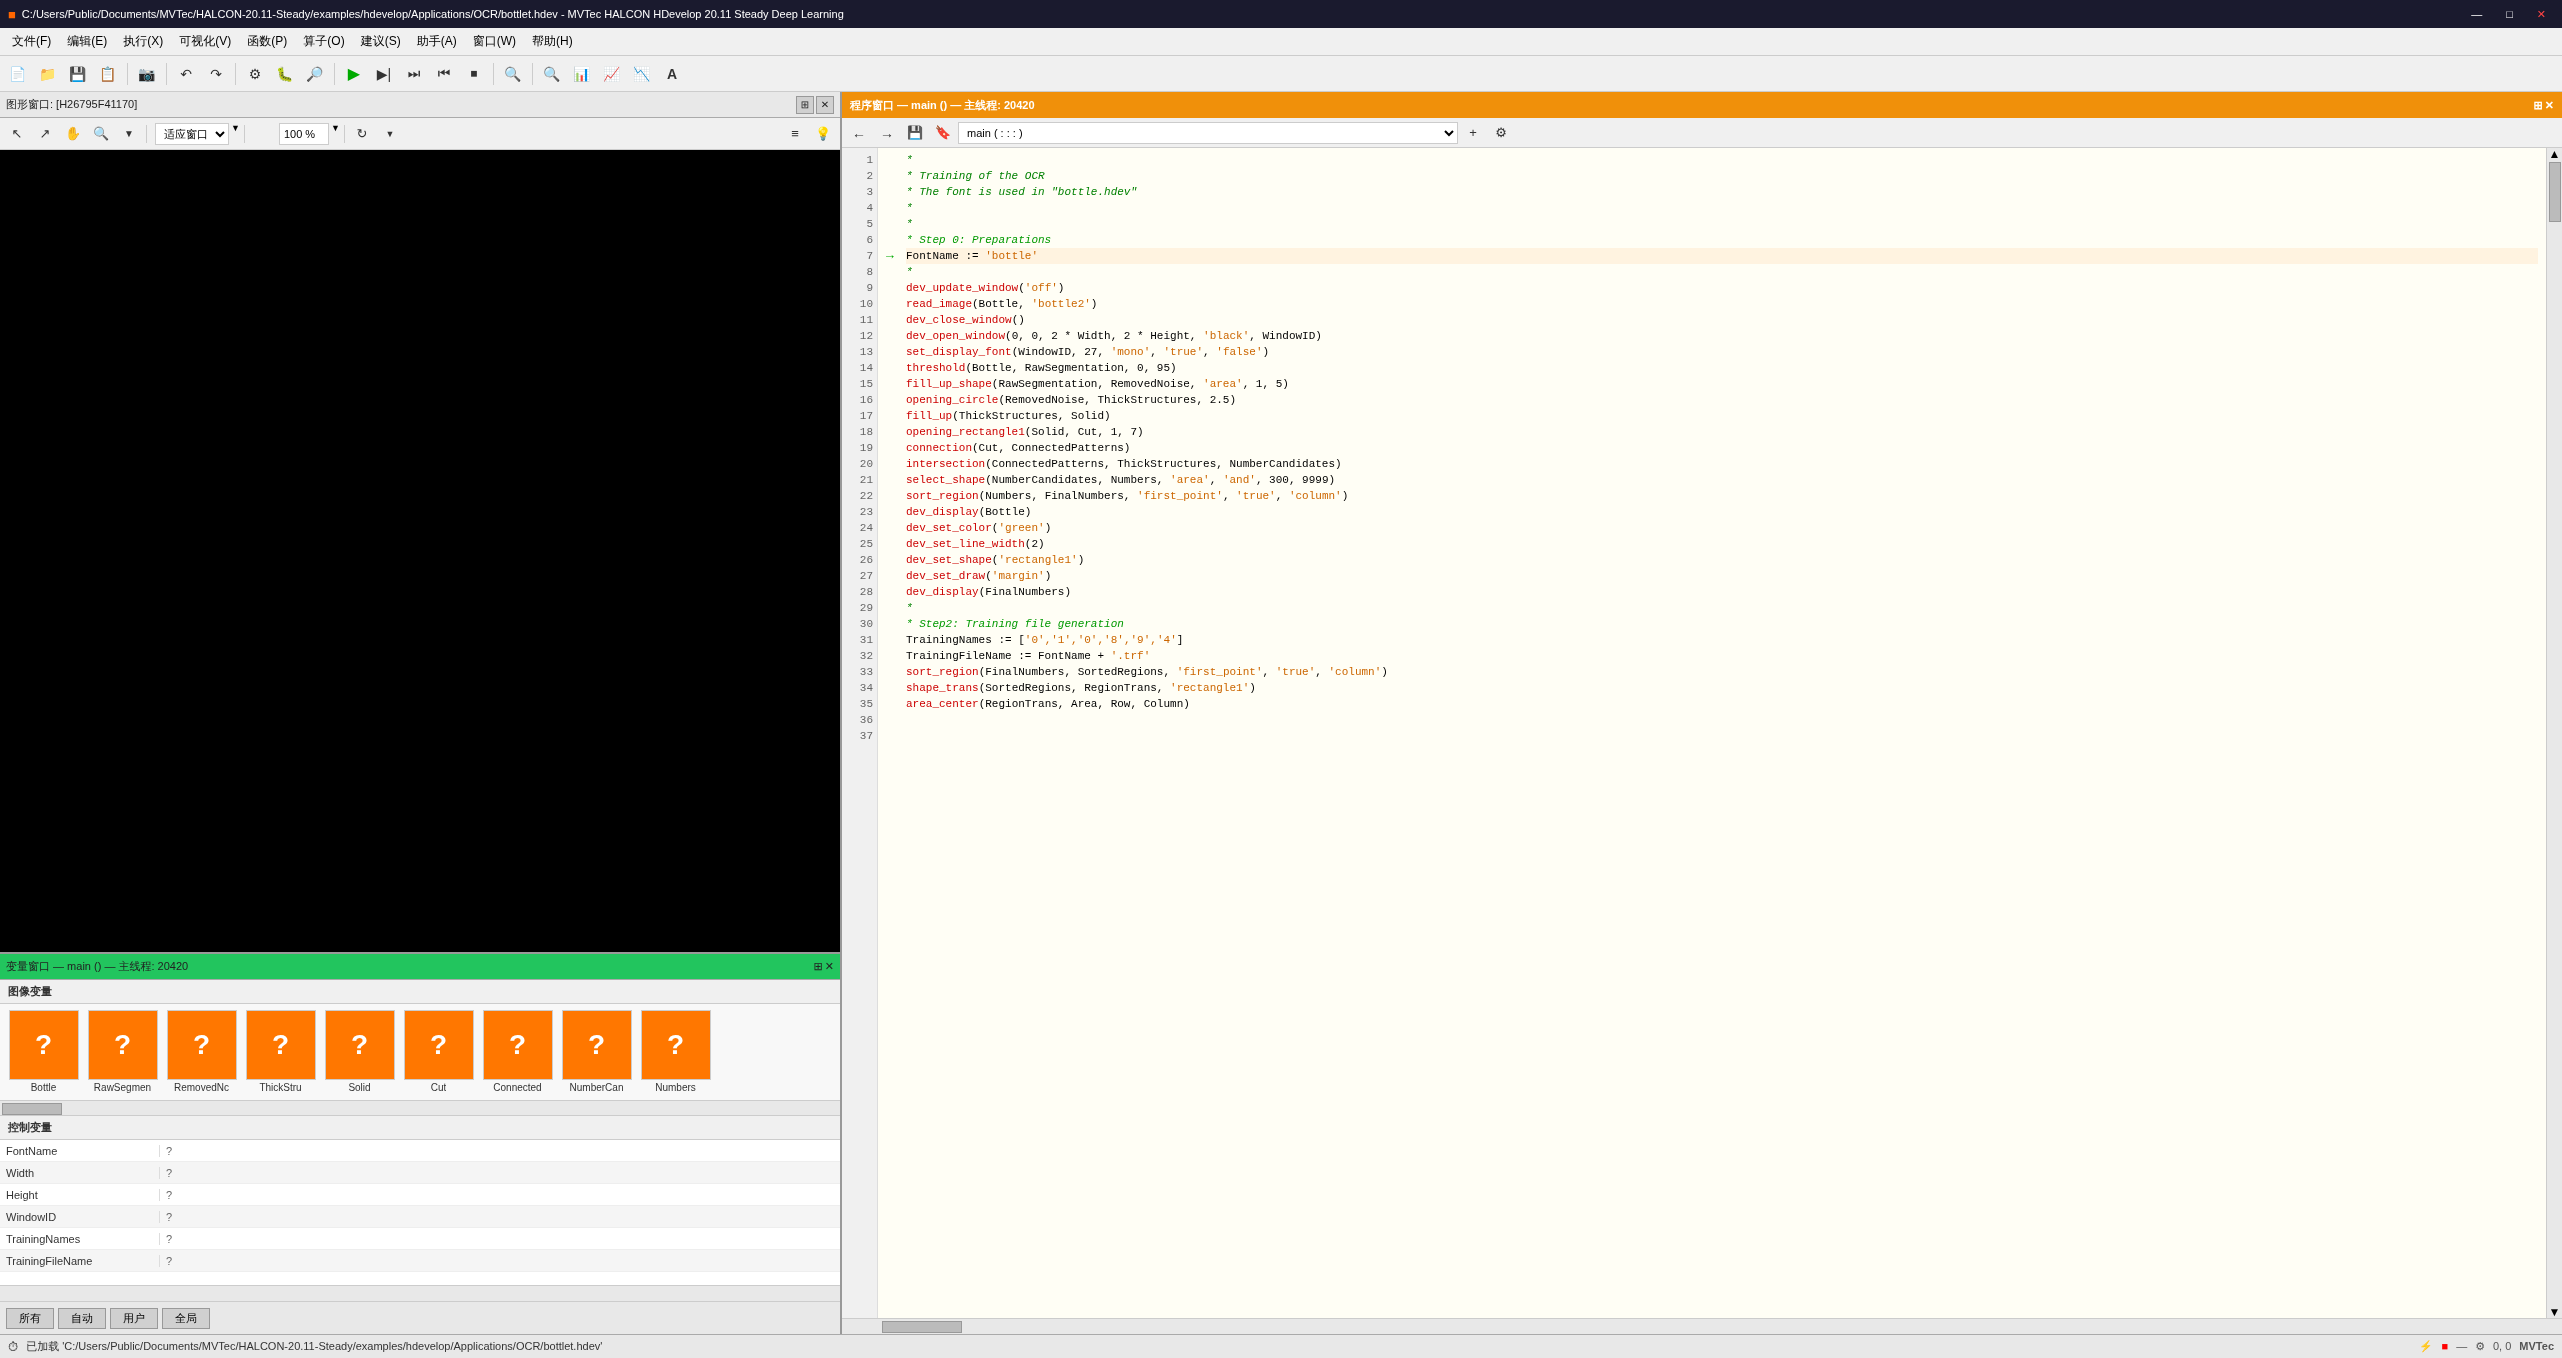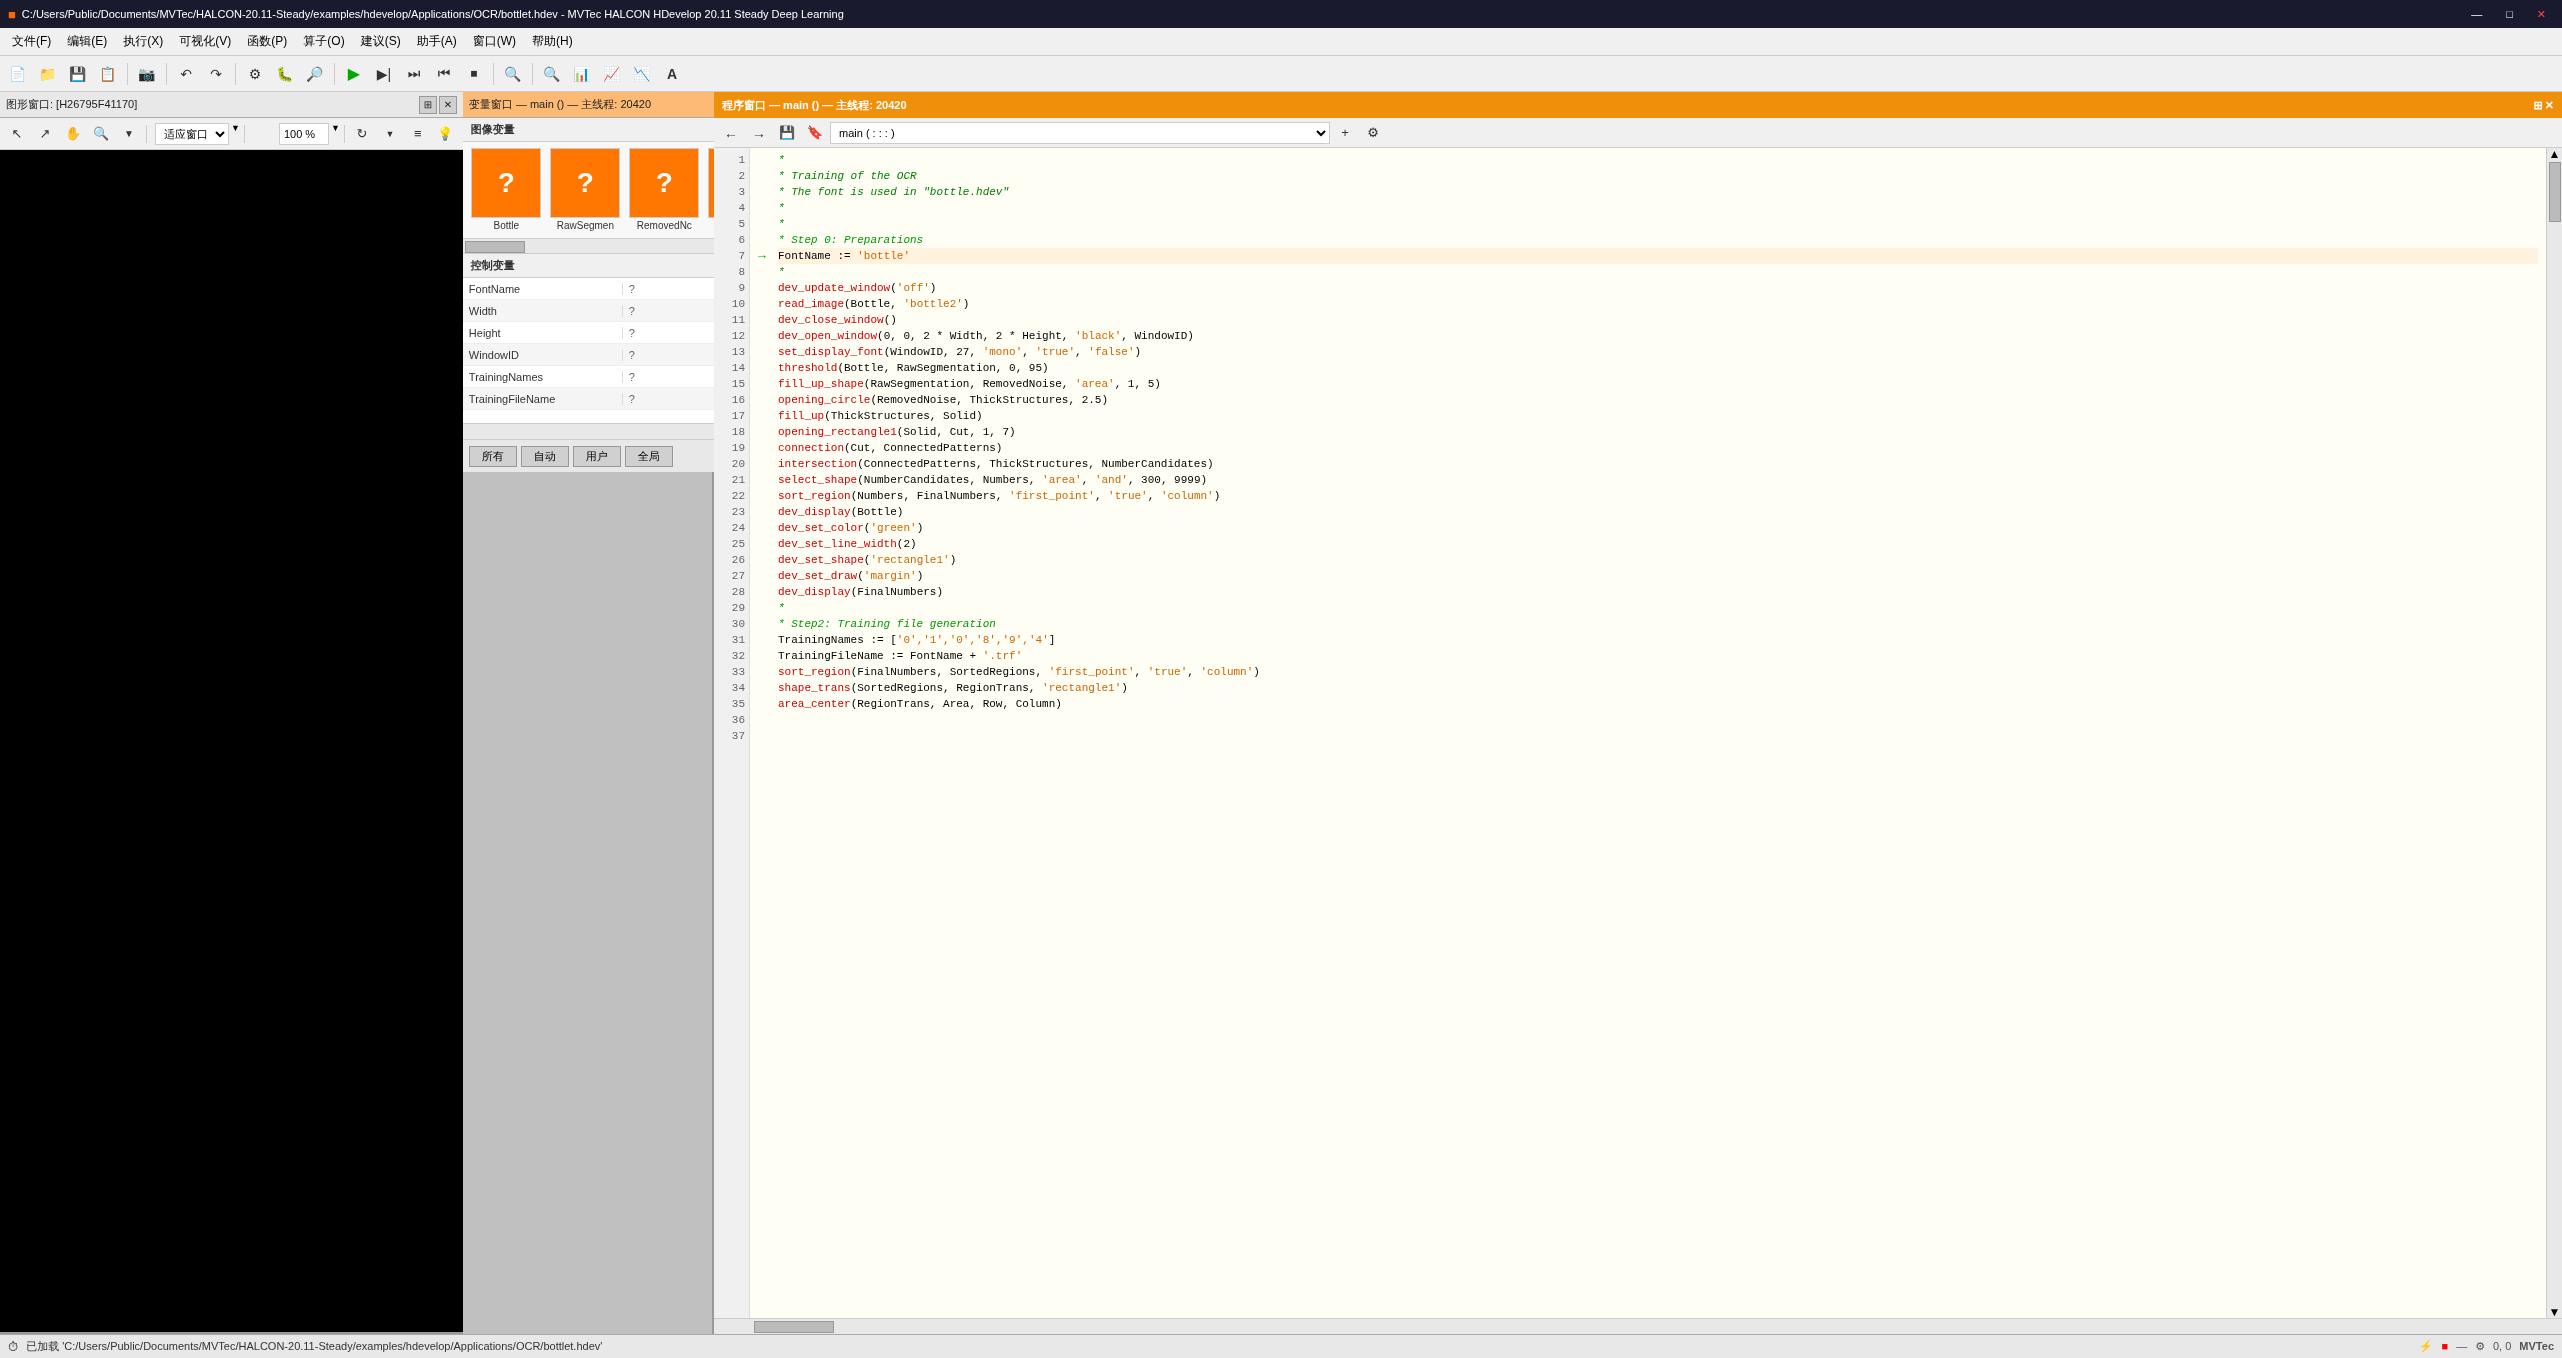--- a/index.html
+++ b/index.html
@@ -52,23 +52,23 @@
     .toolbar-separator { width: 1px; height: 22px; background: #ccc; margin: 0 3px; }
     
     
     .main-layout {
       display: flex;
       height: calc(1358px - 28px - 28px - 36px - 24px);
     }
     
     
     .left-panel {
-      width: 714px;
-      display: flex;
-      flex-direction: row;
+      width: 842px;
+      display: flex;
+      flex-direction: column;
       border-right: 2px solid #999;
     }
     
     
     .image-window {
       flex: 1;
       display: flex;
       flex-direction: column;
       border-bottom: 2px solid #999;
       min-height: 420px;
@@ -330,21 +330,21 @@
       align-items: center;
       padding: 0 8px;
       font-size: 11px;
       border-top: 1px solid #aaa;
     }
     .status-bar .status-text { flex: 1; color: #333; }
     .status-bar .status-right { display: flex; gap: 8px; color: #555; }
     
     
     .var-panel-header {
-      background: #fdba74;
+      background: #22c55e;
       border-bottom: 1px solid #aaa;
       height: 26px;
       display: flex;
       align-items: center;
       padding: 0 6px;
       font-size: 11px;
       color: #222;
     }
     
     .scrollbar-h-area {

